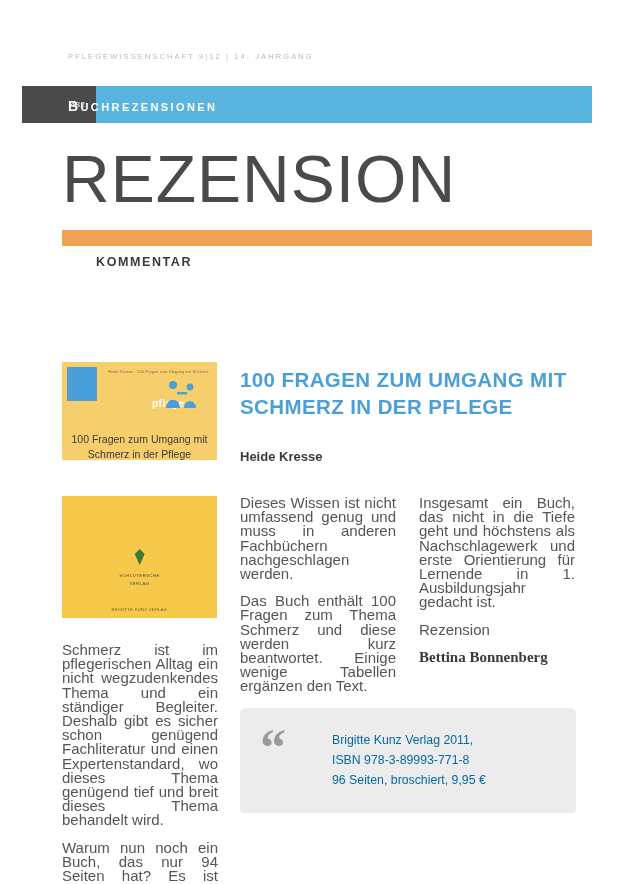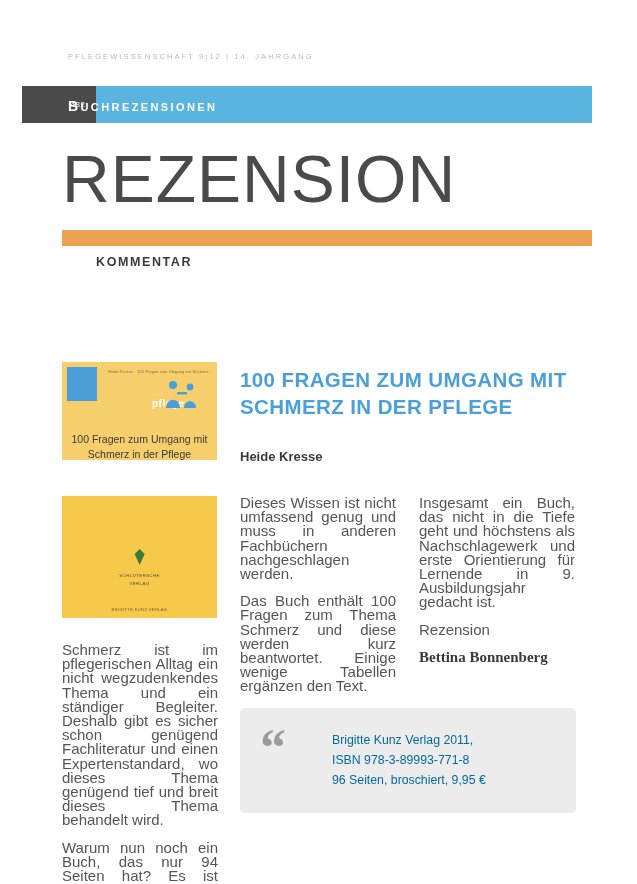--- a/index.html
+++ b/index.html
@@ -354,21 +354,21 @@
     <p>Schmerz ist im pflegerischen Alltag ein nicht wegzudenkendes Thema und ein ständiger Begleiter. Deshalb gibt es sicher schon genügend Fachliteratur und einen Expertenstandard, wo dieses Thema genügend tief und breit dieses Thema behandelt wird.</p>
     <p>Warum nun noch ein Buch, das nur 94 Seiten hat? Es ist wirklich nur als Nachschlagewerk gedacht und gibt jeweils kurze Antworten</p>
   </div>
 
   <div class="col col-2">
     <p>Dieses Wissen ist nicht umfassend genug und muss in anderen Fachbüchern nachgeschlagen werden.</p>
     <p>Das Buch enthält 100 Fragen zum Thema Schmerz und diese werden kurz beantwortet. Einige wenige Tabellen ergänzen den Text.</p>
   </div>
 
   <div class="col col-3">
-    <p>Insgesamt ein Buch, das nicht in die Tiefe geht und höchstens als Nachschlagewerk und erste Orientierung für Lernende in 9. Ausbildungsjahr gedacht ist.</p>
+    <p>Insgesamt ein Buch, das nicht in die Tiefe geht und höchstens als Nachschlagewerk und erste Orientierung für Lernende in 1. Ausbildungsjahr gedacht ist.</p>
     <p class="byline-role">Rezension</p>
     <p class="byline-name">Bettina Bonnenberg</p>
   </div>
 
   <div class="quote-box">
     <div class="quote-mark">“</div>
     <div class="quote-text">
       <div>Brigitte Kunz Verlag 2011,</div>
       <div>ISBN 978-3-89993-771-8</div>
       <div>96 Seiten, broschiert, 9,95 €</div>

